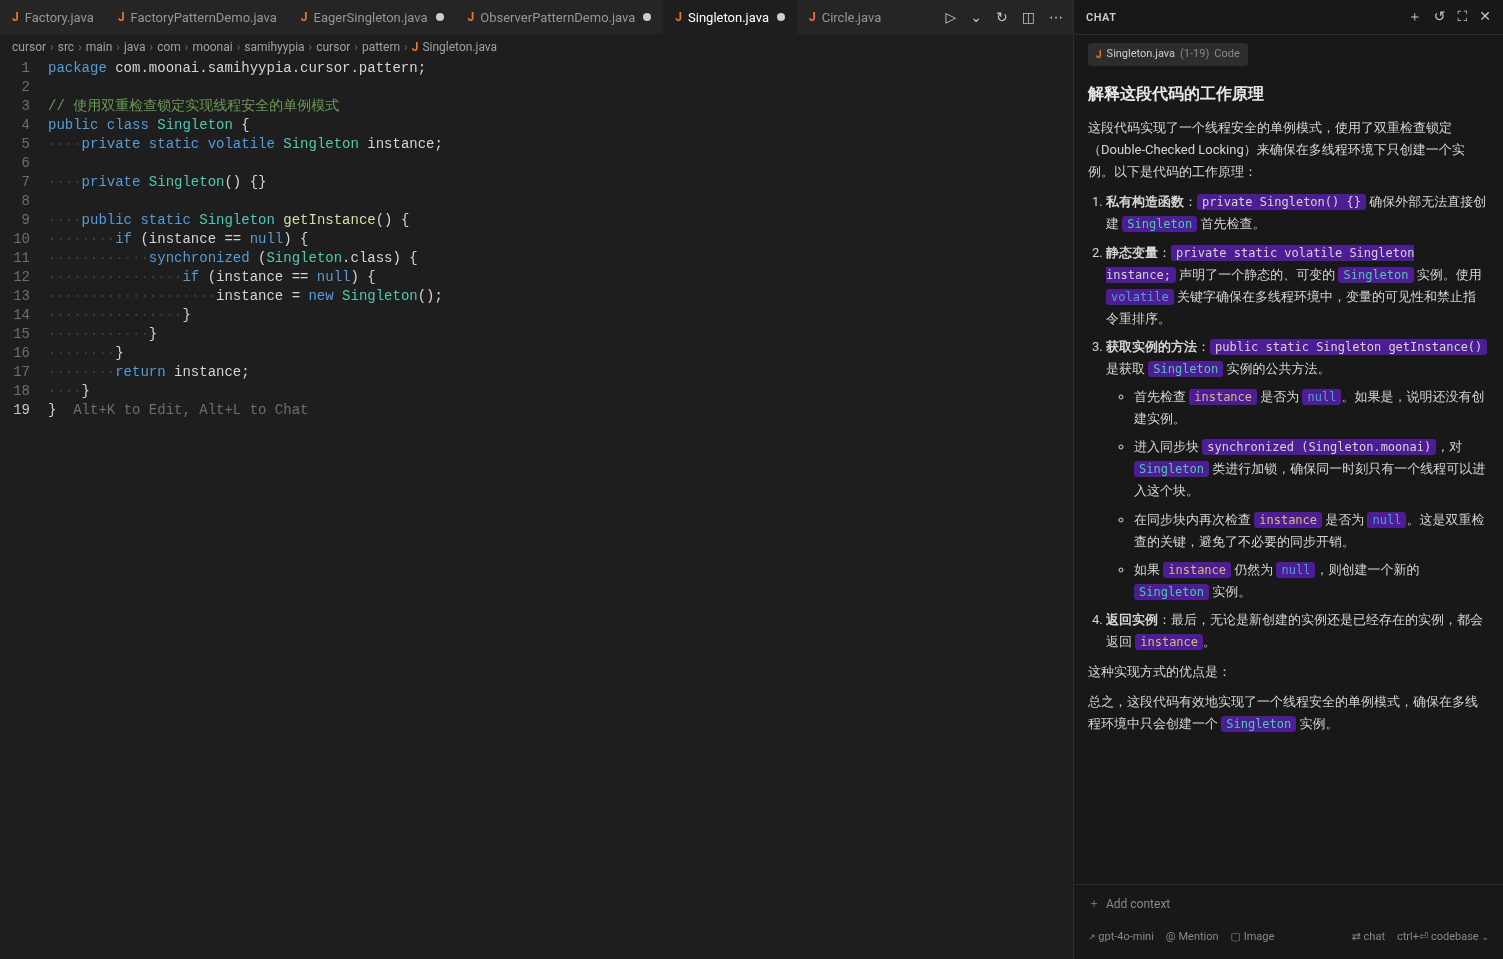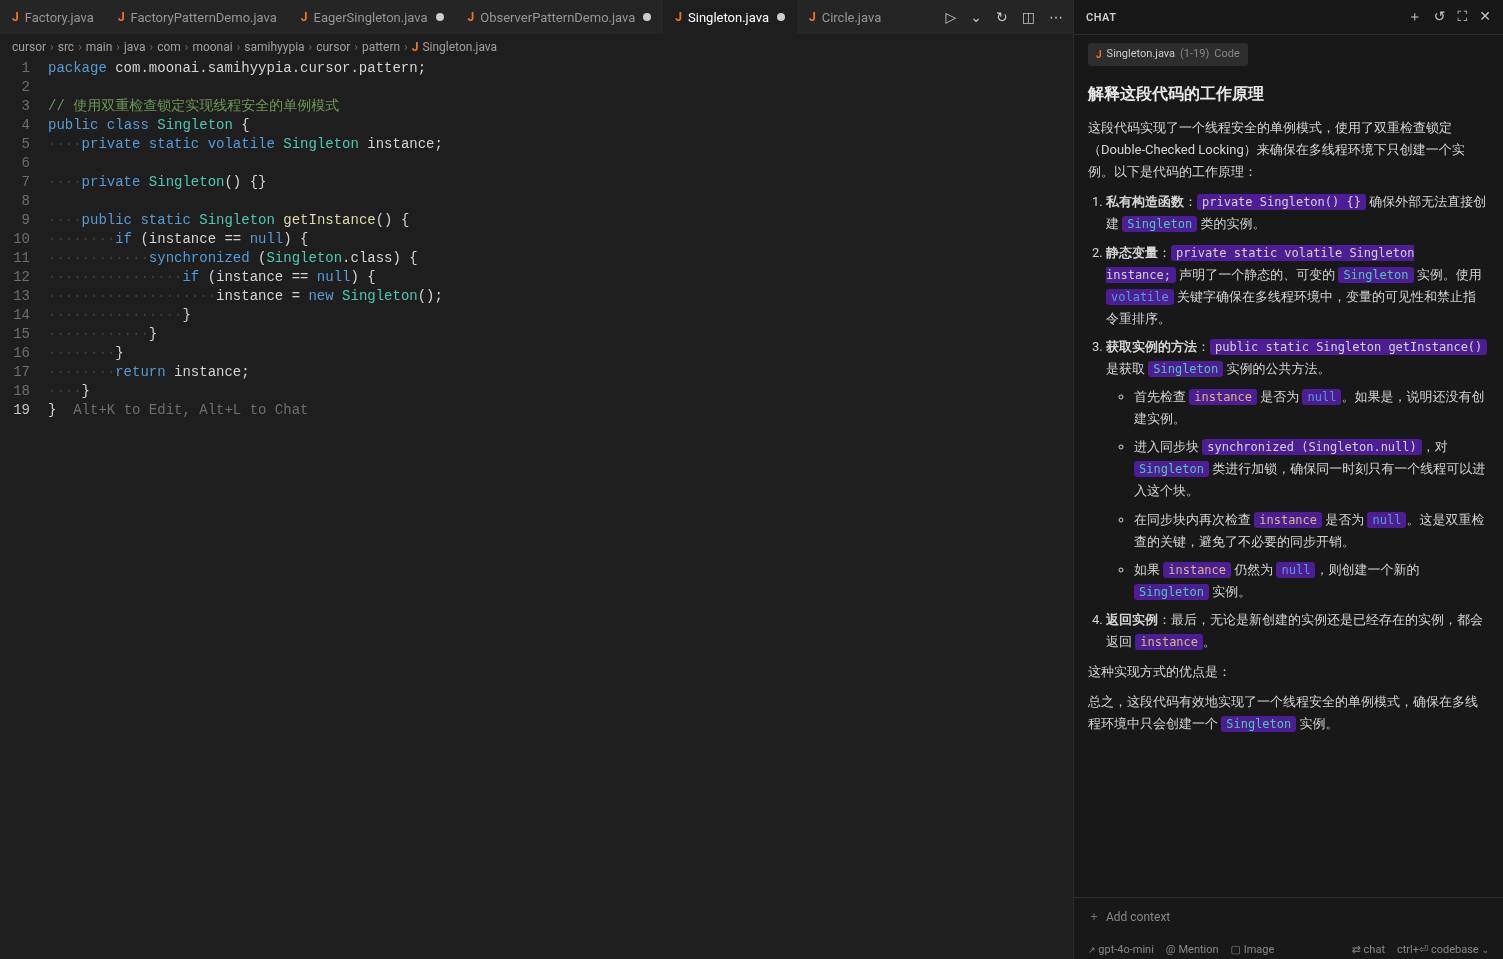--- a/index.html
+++ b/index.html
@@ -60,21 +60,21 @@
 .chat-body ul { margin: 6px 0 6px 28px; }
 .chat-body li { margin: 6px 0; }
 .inline-code { font-family: Consolas, monospace; background: #4c1d95; padding: 1px 5px; border-radius: 3px; font-size: 12px; color: #d7ba7d; }
 .inline-code.blue { color: #569cd6; }
 .inline-code.teal { color: #4ec9b0; }
 .inline-code.plain { color: #d4d4d4; }
 
 .chat-input-area { padding: 10px 14px 6px; border-top: 1px solid #2d2d2d; }
 .add-context { display: flex; align-items: center; font-size: 12px; color: #888; margin-bottom: 6px; gap: 6px; cursor: pointer; }
 .chat-input { width: 100%; background: transparent; border: none; color: #888; font-size: 13px; padding: 4px 0; outline:none; }
-.chat-footer { display: flex; align-items: center; padding: 6px 14px 3px; font-size: 11px; color: #888; gap: 12px; }
+.chat-footer { display: flex; align-items: center; padding: 6px 14px 16px; font-size: 11px; color: #888; gap: 12px; }
 .chat-footer .spacer { flex: 1; }
 .chat-footer span { cursor: pointer; }
 </style>
 </head>
 <body>
 
 <div class="editor-pane">
   <div class="tabs">
     <div class="tab">
         <span class="j-icon">J</span>
@@ -231,28 +231,28 @@
       <span class="j-icon">J</span>
       <span>Singleton.java</span>
       <span style="color:#888;">(1-19)</span>
       <span class="badge">Code</span>
     </div>
     <h4>解释这段代码的工作原理</h4>
 
     <p>这段代码实现了一个线程安全的单例模式，使用了双重检查锁定（Double-Checked Locking）来确保在多线程环境下只创建一个实例。以下是代码的工作原理：</p>
 
     <ol>
-      <li><b>私有构造函数</b>：<span class="inline-code plain">private Singleton() {}</span><span> 确保外部无法直接创建 </span><span class="inline-code teal">Singleton</span><span> 类的实例。</span></li>
+      <li><b>私有构造函数</b>：<span class="inline-code plain">private Singleton() {}</span><span> 确保外部无法直接创建 </span><span class="inline-code teal">Singleton</span><span> 首先检查。</span></li>
 
       <li><b>静态变量</b>：<span class="inline-code plain">private static volatile Singleton instance;</span><span> 声明了一个静态的、可变的 </span><span class="inline-code teal">Singleton</span><span> 实例。使用 </span><span class="inline-code blue">volatile</span><span> 关键字确保在多线程环境中，变量的可见性和禁止指令重排序。</span></li>
 
       <li><b>获取实例的方法</b>：<span class="inline-code plain">public static Singleton getInstance()</span><span> 是获取 </span><span class="inline-code teal">Singleton</span><span> 实例的公共方法。</span>
         <ul>
           <li><span>首先检查 </span><span class="inline-code">instance</span><span> 是否为 </span><span class="inline-code blue">null</span><span>。如果是，说明还没有创建实例。</span></li>
-          <li><span>进入同步块 </span><span class="inline-code plain">synchronized (Singleton.null)</span><span>，对 </span><span class="inline-code teal">Singleton</span><span> 类进行加锁，确保同一时刻只有一个线程可以进入这个块。</span></li>
+          <li><span>进入同步块 </span><span class="inline-code plain">synchronized (Singleton.moonai)</span><span>，对 </span><span class="inline-code teal">Singleton</span><span> 类进行加锁，确保同一时刻只有一个线程可以进入这个块。</span></li>
           <li><span>在同步块内再次检查 </span><span class="inline-code">instance</span><span> 是否为 </span><span class="inline-code blue">null</span><span>。这是双重检查的关键，避免了不必要的同步开销。</span></li>
           <li><span>如果 </span><span class="inline-code">instance</span><span> 仍然为 </span><span class="inline-code blue">null</span><span>，则创建一个新的 </span><span class="inline-code teal">Singleton</span><span> 实例。</span></li>
         </ul>
       </li>
 
       <li><b>返回实例</b><span>：最后，无论是新创建的实例还是已经存在的实例，都会返回 </span><span class="inline-code">instance</span><span>。</span></li>
     </ol>
 
     <p>这种实现方式的优点是：</p>
 

